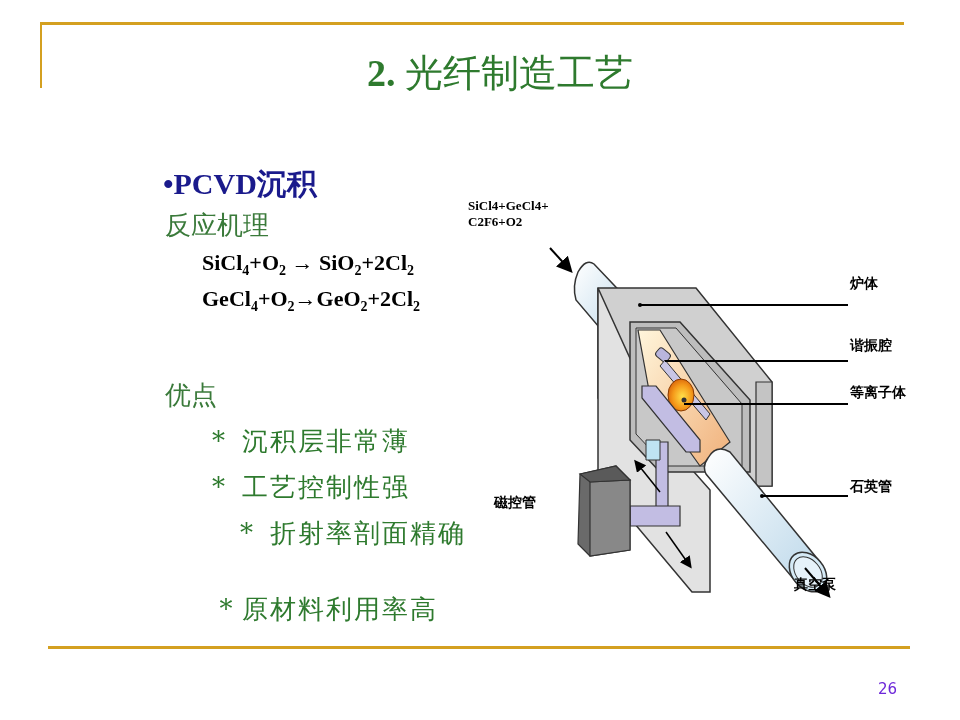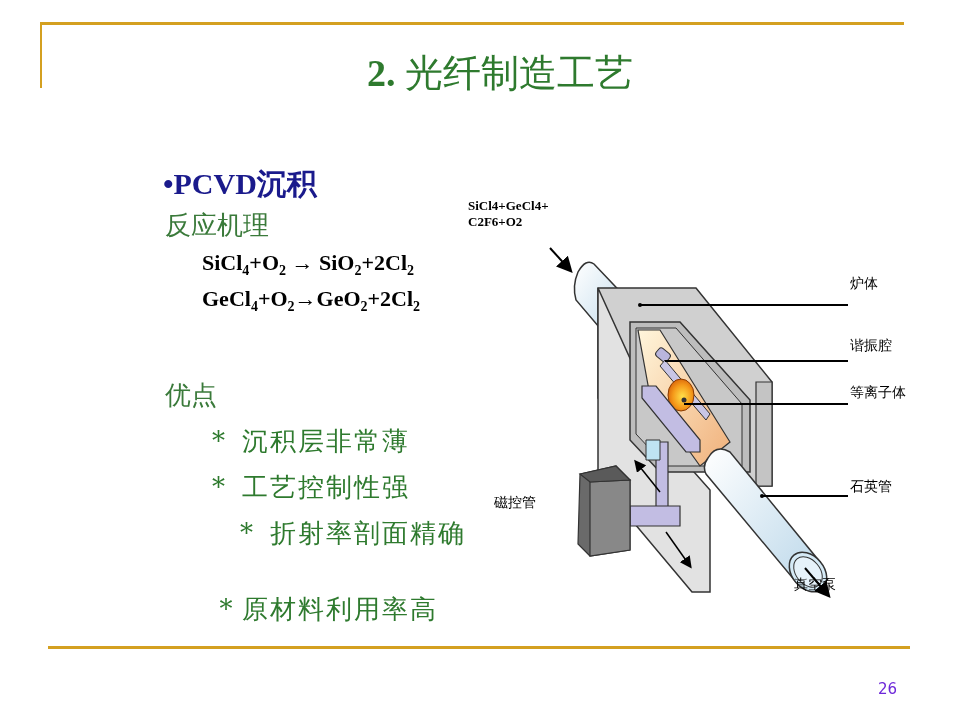--- a/index.html
+++ b/index.html
@@ -46,21 +46,21 @@
       position: absolute; left: 212px; font-size: 26px; color: #2e7a2e;
       font-family: "DejaVu Serif", serif; letter-spacing: 2px;
     }
     .adv-item .star { display: inline-block; width: 30px; }
     .page-num {
       position: absolute; left: 878px; top: 680px; font-size: 15px; color: #6d28d9;
       font-family: "DejaVu Sans", sans-serif;
     }
     .diagram { position: absolute; left: 460px; top: 190px; width: 480px; height: 420px; }
     .diag-label {
-      position: absolute; font-size: 14px; font-weight: normal; color: #000;
+      position: absolute; font-size: 14px; font-weight: bold; color: #000;
       font-family: "Liberation Serif", "DejaVu Serif", serif; line-height: 17px;
       white-space: nowrap;
     }
     .gas-label {
       position: absolute; font-size: 13px; font-weight: bold; color: #000;
       font-family: "Liberation Serif", serif; line-height: 16px;
     }
   </style>
 </head>
 <body>

